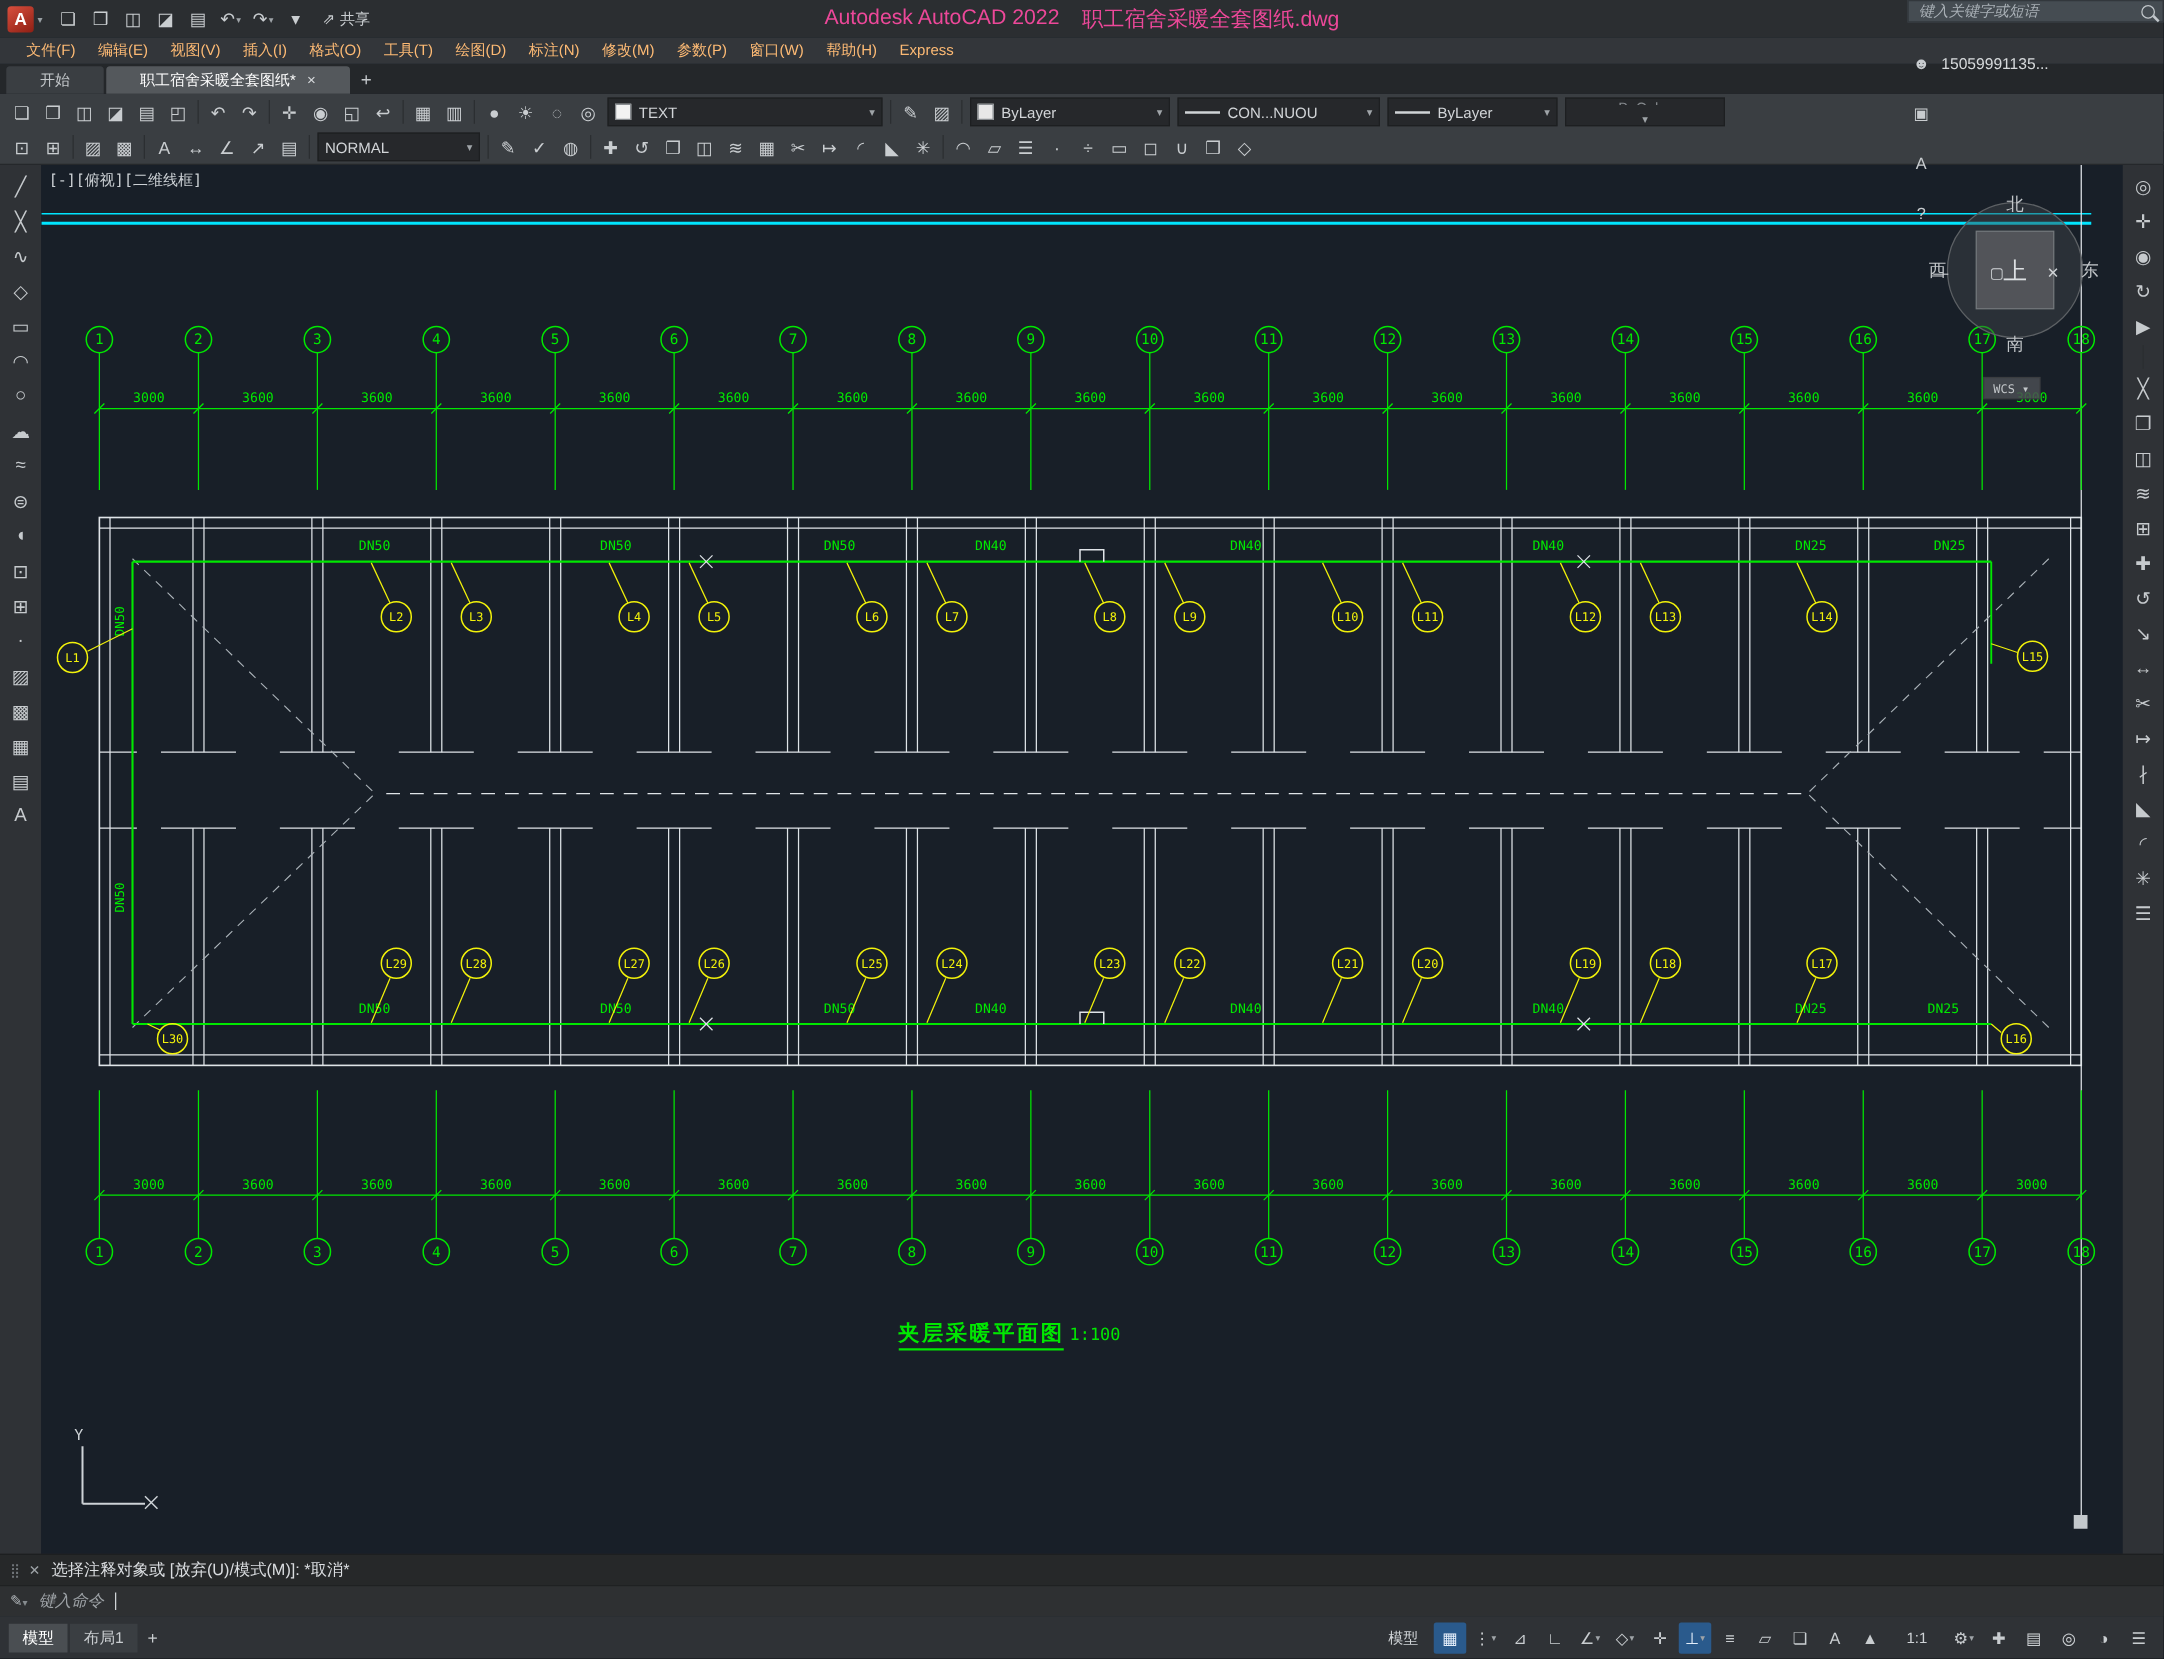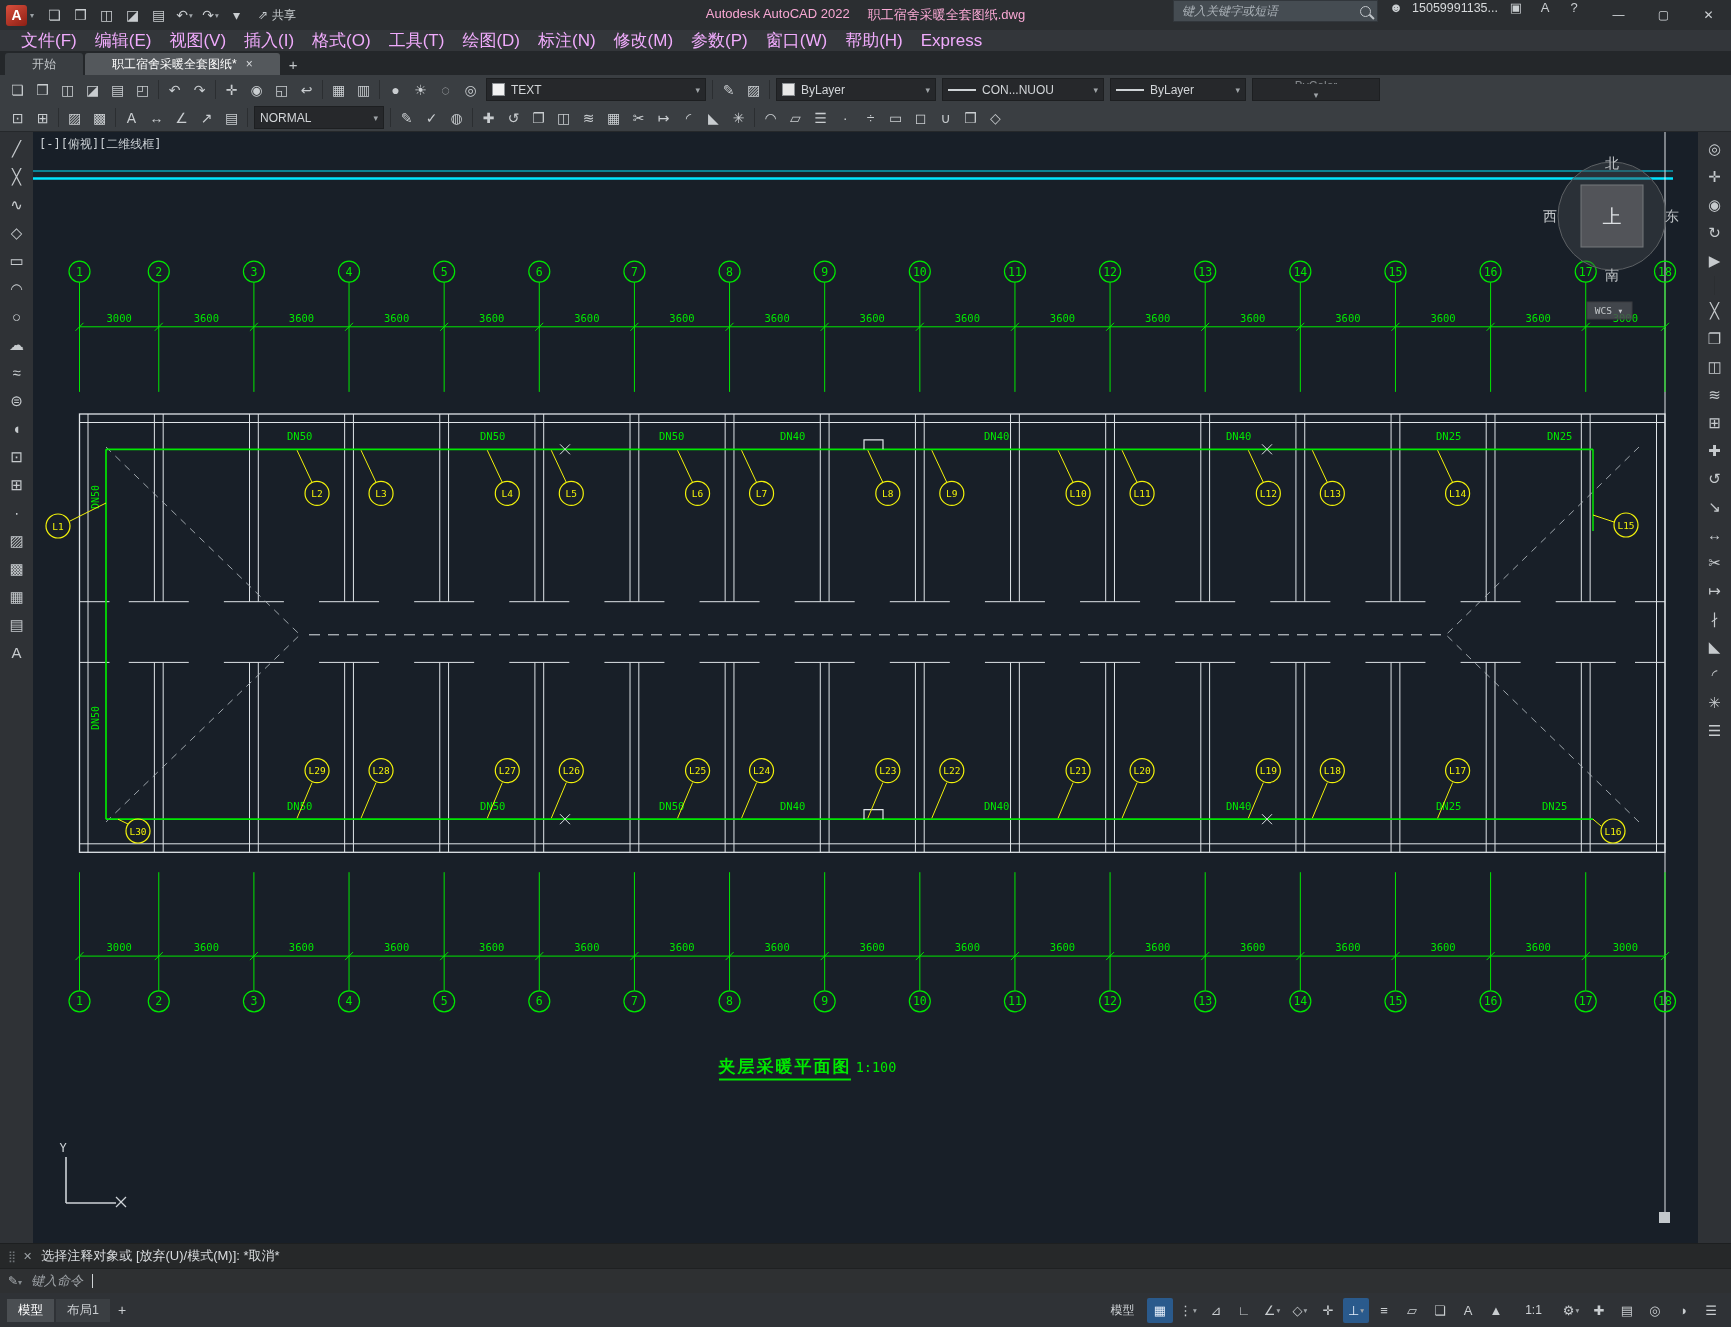--- a/index.html
+++ b/index.html
@@ -8,40 +8,40 @@
 
   
   .titlebar{position:absolute;top:0;left:0;right:0;height:30px;background:#2b2e31;
             display:flex;align-items:center;z-index:30;}
   .appbtn{display:flex;align-items:center;gap:3px;padding:0 6px;height:30px;}
   .alogo{width:21px;height:21px;border-radius:3px;background:linear-gradient(145deg,#d94f3d,#8e1f14);
          color:#fff;font-weight:bold;font-size:14px;display:flex;align-items:center;justify-content:center;}
   .appbtn .caret{font-size:8px;color:#9aa0a4;}
   .qat{display:flex;align-items:center;gap:1px;margin-left:2px;}
   .tb-title{position:absolute;left:50%;transform:translateX(-50%);display:flex;gap:18px;
-            font-size:13px;color:#f9a8d4;white-space:nowrap;pointer-events:none;}
-  .tb-right{margin-left:auto;display:flex;align-items:flex-start;gap:7px;height:30px;}
+            font-size:17px;color:#ec4899;white-space:nowrap;pointer-events:none;}
+  .tb-right{margin-left:auto;display:flex;align-items:flex-start;gap:25px;height:30px;flex-direction:column;}
   .searchwrap{display:flex;align-items:center;background:#454c52;border:1px solid #32373c;
               height:20px;padding:0 6px;gap:6px;}
   .search{width:170px;background:transparent;border:none;outline:none;color:#cdd2d6;
           font-size:12px;font-style:italic;font-family:"Liberation Sans",sans-serif;}
   .search::placeholder{color:#a9b0b6;}
   .mag{width:9px;height:9px;border:1.5px solid #c2c7cb;border-radius:50%;position:relative;display:inline-block;}
   .mag::after{content:"";position:absolute;width:6px;height:1.5px;background:#c2c7cb;
               transform:rotate(45deg);right:-5px;bottom:-2px;}
   .acct{display:flex;align-items:center;gap:5px;font-size:12.5px;color:#d6d9db;}
   .tbicon{width:22px;text-align:center;font-size:13px;color:#c9cdd0;}
   .winctl{display:flex;height:30px;margin-left:4px;}
   .winbtn{width:45px;height:30px;display:flex;align-items:center;justify-content:center;
           color:#cfd3d6;font-size:12px;}
 
   
   .menubar{position:absolute;top:30px;left:0;right:0;height:21px;background:#33363a;
            display:flex;align-items:center;padding-left:12px;z-index:29;}
-  .menu-item{padding:0 9px;font-size:17px;color:#f0abfc;line-height:21px;display:inline-block;}
+  .menu-item{padding:0 9px;font-size:12px;color:#fdba74;line-height:21px;display:inline-block;}
 
   
   .tabbar{position:absolute;top:51px;left:0;right:0;height:24px;background:#24272a;
           display:flex;align-items:flex-end;padding-left:5px;gap:2px;z-index:28;}
   .ftab{height:22px;padding:0 27px;background:#3a3e42;color:#c3c7ca;font-size:12px;
         border-radius:3px 3px 0 0;display:flex;align-items:center;gap:9px;}
   .ftab.active{background:#54585c;color:#fff;}
   .ftab.plus{background:transparent;font-size:15px;padding:0 7px;color:#c3c7ca;}
   .tclose{font-size:12px;color:#d8dbde;}
 

